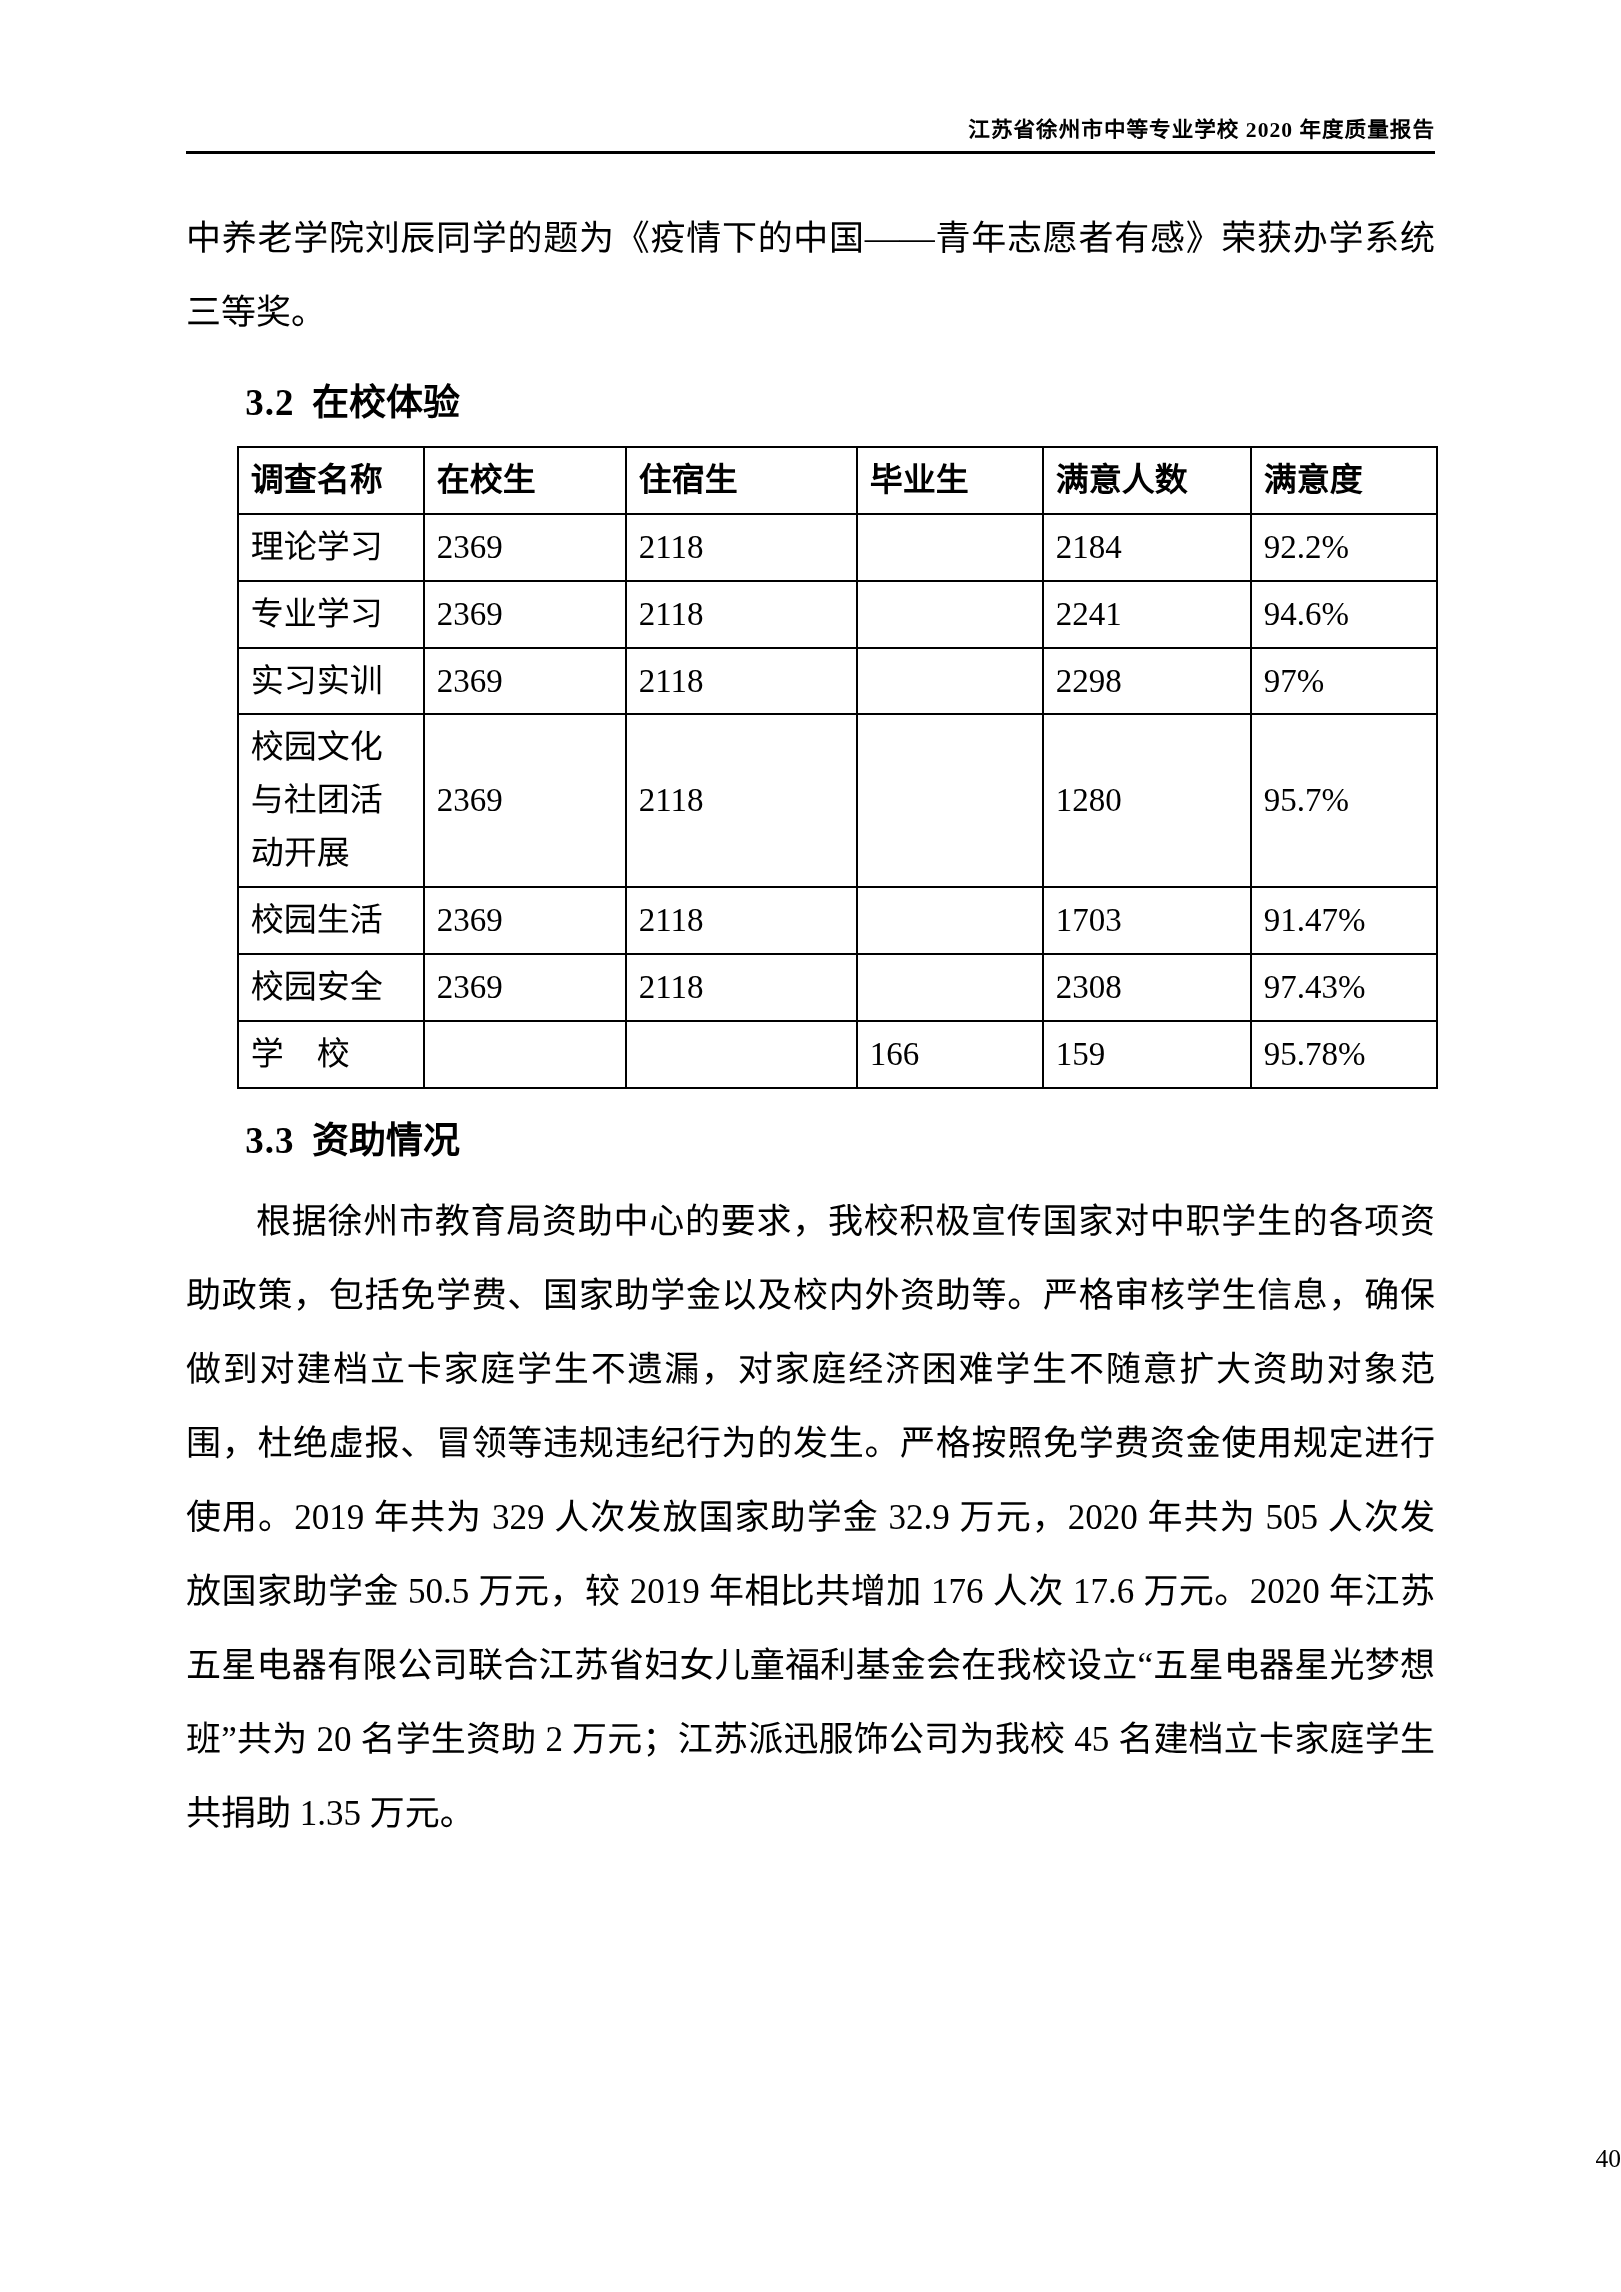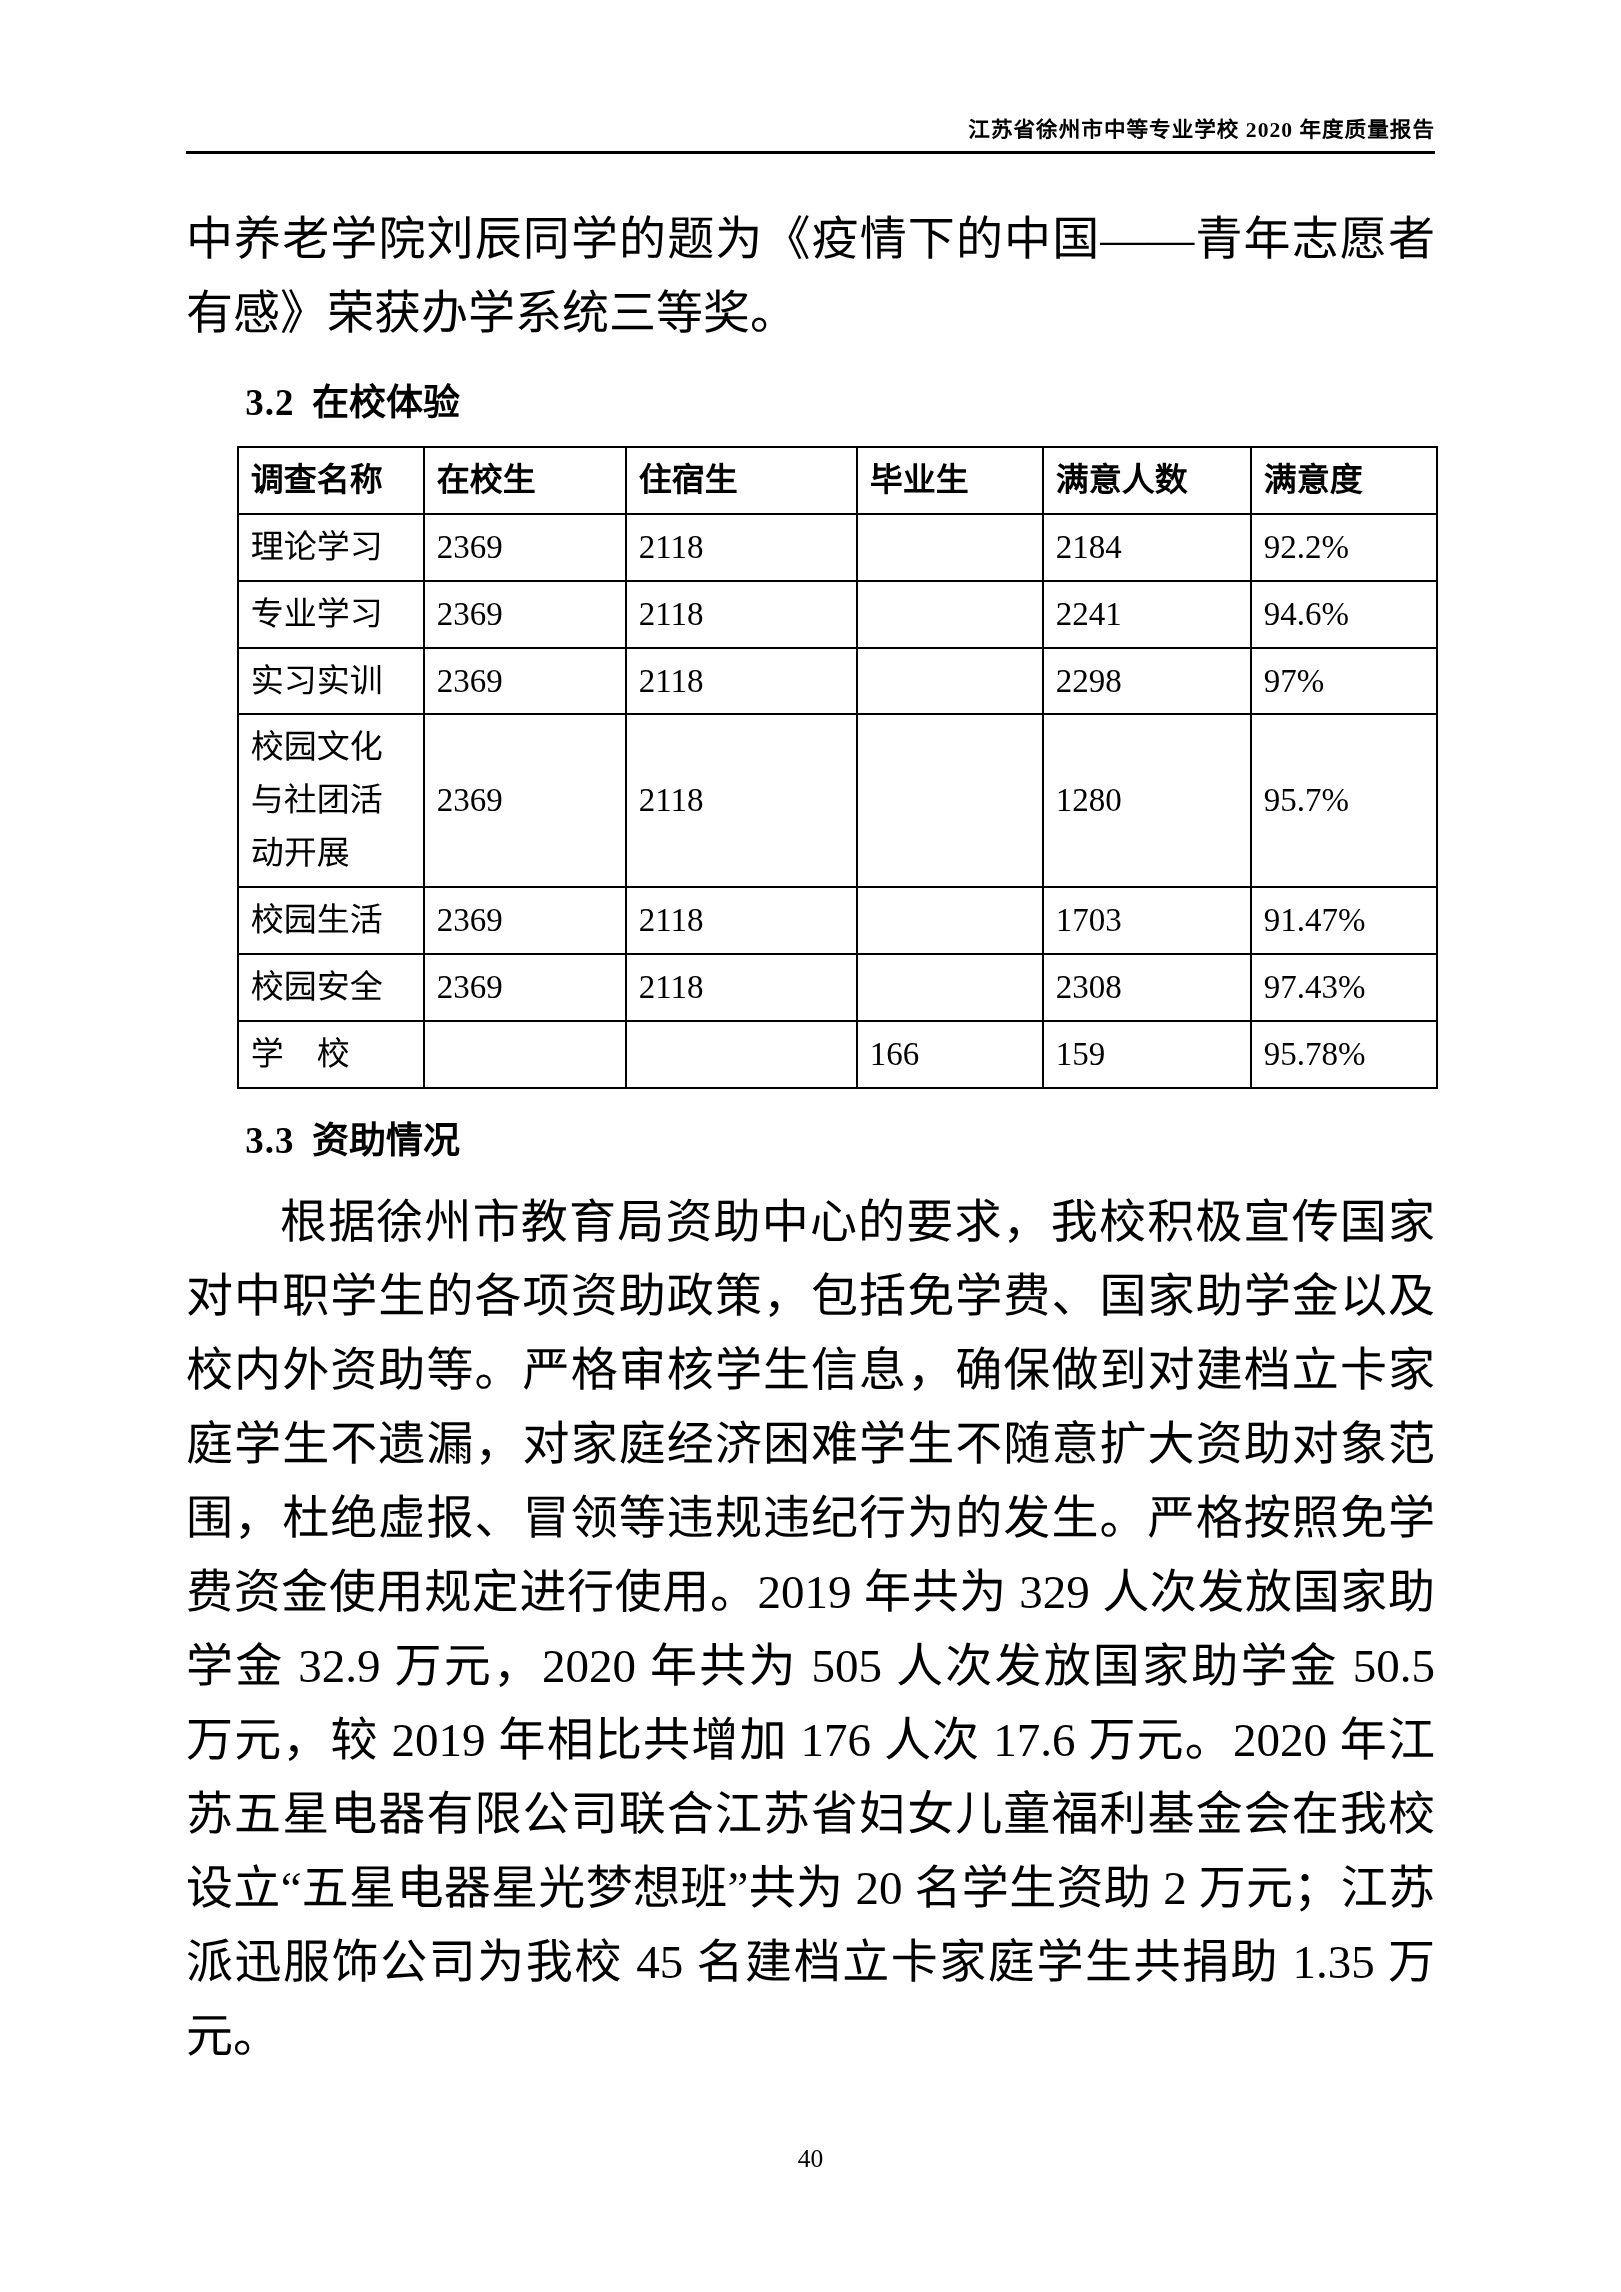--- a/index.html
+++ b/index.html
@@ -47,21 +47,21 @@
   
   .content {
     position: absolute;
     top: 196px;
     left: 186px;
     width: 1249px;
   }
 
   p.body {
     margin: 0;
-    font-size: 47px;
+    font-size: 35px;
     line-height: 74px;
     text-align: justify;
     text-justify: inter-ideograph;
     letter-spacing: 0px;
     font-family: "Liberation Serif", "DejaVu Serif", serif;
   }
   p.body.cont { text-indent: 0; }
   p.body.indent { text-indent: 2em; }
 
   h2.section {
@@ -102,21 +102,21 @@
     line-height: 53px;
     word-break: break-all;
   }
 
   
   .page-number {
     position: absolute;
     bottom: 125px;
     left: 0;
     width: 100%;
-    text-align: center;
+    text-align: right;
     font-size: 25.5px;
     font-family: "Liberation Serif", "DejaVu Serif", serif;
   }
 </style>
 </head>
 <body>
 
 <div class="page">
 
   <div class="page-header">江苏省徐州市中等专业学校 2020 年度质量报告</div>

